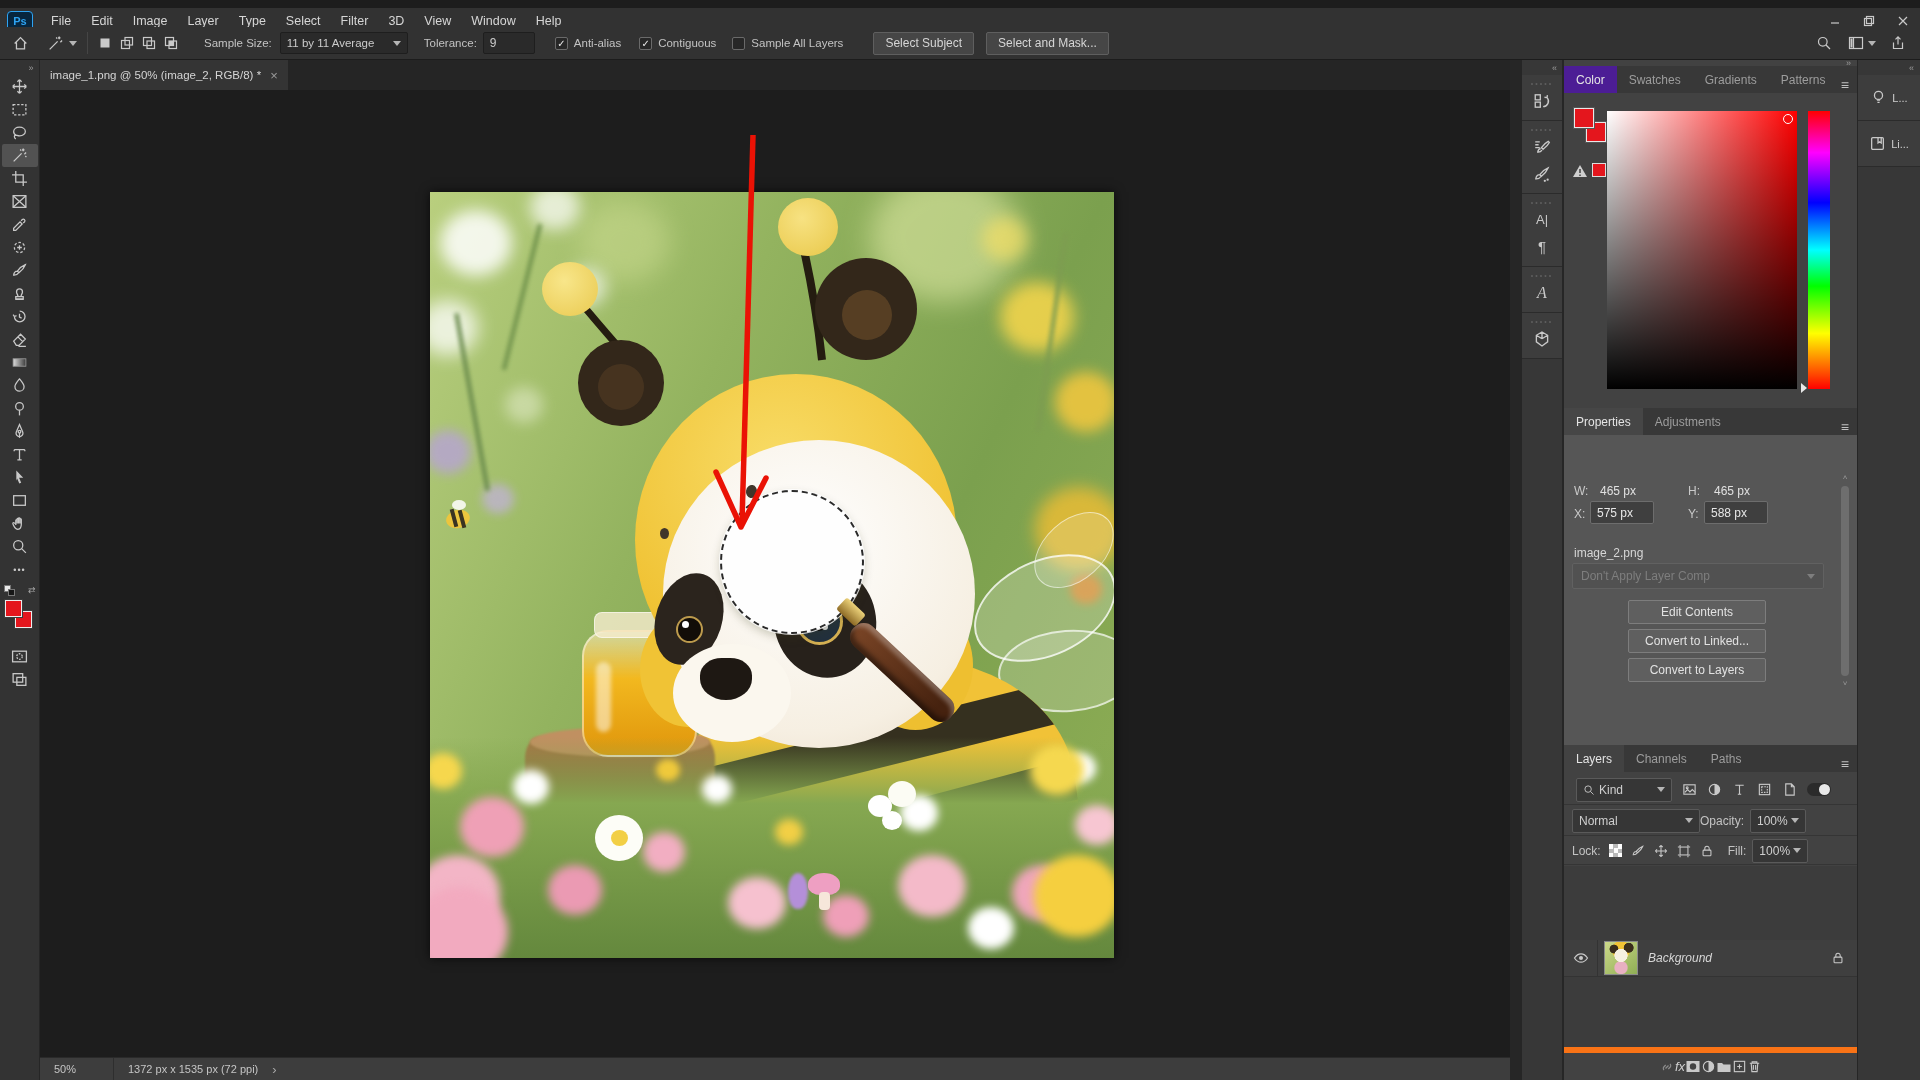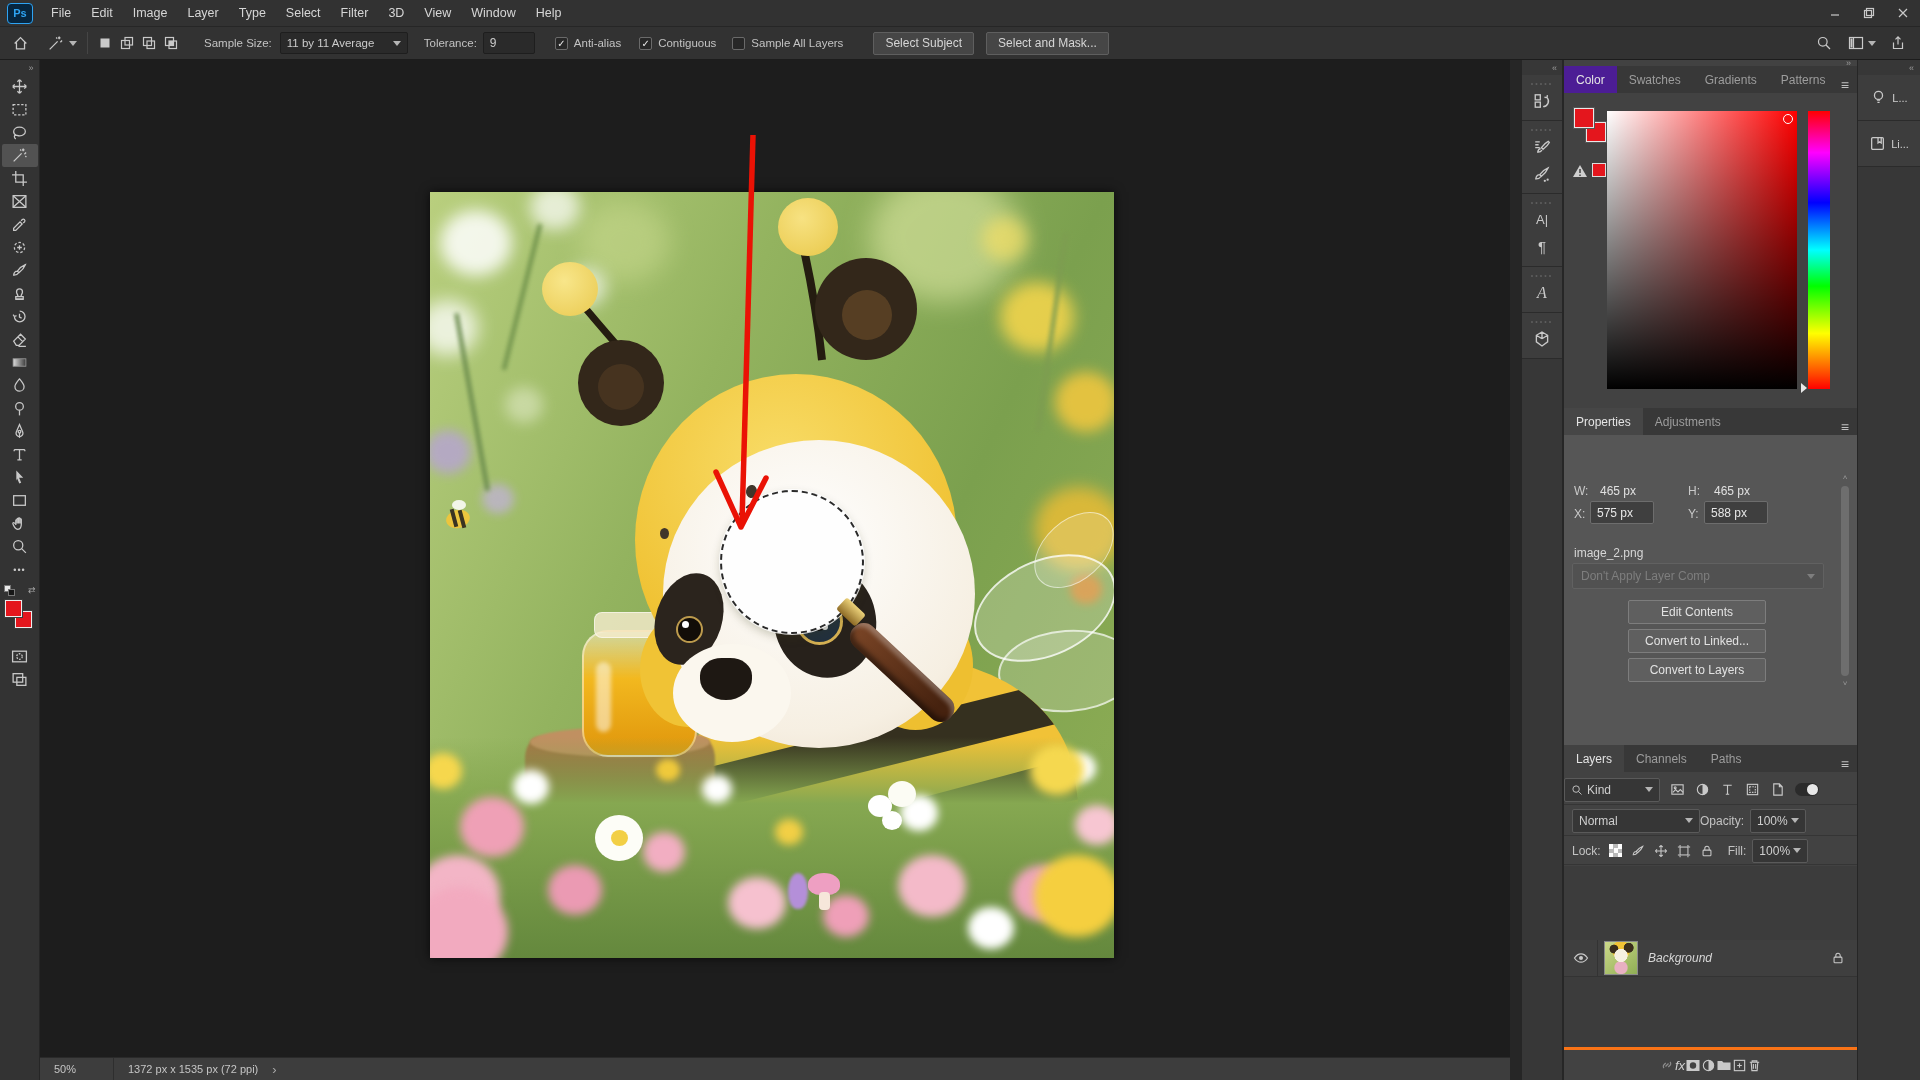--- a/index.html
+++ b/index.html
@@ -4,21 +4,21 @@
 <style>
   *{box-sizing:border-box;margin:0;padding:0}
   html,body{width:1920px;height:1080px;overflow:hidden}
   body{font-family:"Liberation Sans",sans-serif;font-size:12px;color:#cfcfcf;background:#1d1d1d;position:relative}
   .abs{position:absolute}
   .row{display:flex;align-items:center}
   svg{display:block}
   .ic path,.ic rect,.ic circle,.ic line{stroke:#c9c9c9;fill:none;stroke-width:1.2}
   .ic .fl{fill:#c9c9c9;stroke:none}
   
-  .titlebar{left:0;top:0;width:1920px;height:27px;background:#323232;border-bottom:1px solid #262626;display:flex;align-items:center}
+  .titlebar{left:0;top:8px;width:1920px;height:27px;background:#323232;border-bottom:1px solid #262626;display:flex;align-items:center}
   .pslogo{width:26px;height:21px;margin-left:7px;border:1px solid #2ea3f2;border-radius:4px;background:#07263f;color:#2ea3f2;font-size:11px;font-weight:bold;display:flex;align-items:center;justify-content:center}
   .menu{color:#d6d6d6;font-size:12.5px;padding:0 10px;height:27px;display:flex;align-items:center;cursor:default}
   .wctrls{margin-left:auto;display:flex}
   .wbtn{width:34px;height:26px;display:flex;align-items:center;justify-content:center}
   .optionsbar{left:0;top:27px;width:1920px;height:33px;background:#323232;border-bottom:1px solid #1c1c1c;display:flex;align-items:center}
   .vdiv{width:1px;height:22px;background:#454545;margin:0 10px}
   .dd{background:#2a2a2a;border:1px solid #1e1e1e;border-radius:2px;height:22px;display:flex;align-items:center;padding:0 6px;color:#cbcbcb}
   .cv{width:0;height:0;border-left:4px solid transparent;border-right:4px solid transparent;border-top:5px solid #b5b5b5;margin-left:auto}
   .cb{width:13px;height:13px;background:#272727;border:1px solid #6a6a6a;border-radius:2px;display:flex;align-items:center;justify-content:center;font-size:10px;color:#e9e9e9;margin-right:6px}
   .obtn{background:#464646;border:1px solid #5f5f5f;border-radius:2px;height:23px;padding:0 11px;display:flex;align-items:center;color:#d6d6d6}
@@ -329,20 +329,26 @@
     </div>
   <div class="tool">
       <svg class="ic" width="17" height="17" viewBox="0 0 16 16">
         <rect x="2" y="2.5" width="9" height="8"></rect>
         <rect x="5.5" y="6" width="8.5" height="7.5" fill="#333"></rect>
       </svg>
     </div>
 </div>
 
 <div class="abs docarea">
+  <div class="tabbar">
+    <div class="doctab">
+      <span style="white-space:nowrap;overflow:hidden;text-overflow:ellipsis">image_1.png @ 50% (image_2, RGB/8) *</span>
+      <span style="margin-left:9px;color:#9a9a9a;font-size:13px">×</span>
+    </div>
+  </div>
 
   <div class="pasteboard">
 
     <div class="canvas">
 
       <div class="bl" style="left:440px;top:-20px;width:150px;height:130px;background:#e6eeab;opacity:.55;filter:blur(14px)"></div>
       <div class="bl" style="left:150px;top:10px;width:90px;height:80px;background:#cddc92;opacity:.5;filter:blur(12px)"></div>
       <div class="bl" style="left:10px;top:18px;width:72px;height:66px;background:#fff;opacity:.85;filter:blur(8px)"></div>
       <div class="bl" style="left:100px;top:-8px;width:50px;height:46px;background:#fff;opacity:.7;filter:blur(8px)"></div>
       <div class="bl" style="left:-12px;top:108px;width:60px;height:56px;background:#fff;opacity:.75;filter:blur(9px)"></div>
@@ -570,21 +576,21 @@
 
     <div style="position:absolute;left:0;top:685px;width:293px;height:335px;background:#424242">
       <div class="panel-tabs">
         <div class="ptab act" style="background:#424242">Layers</div>
         <div class="ptab">Channels</div>
         <div class="ptab">Paths</div>
         <div class="hamb">≡</div>
       </div>
 
       <div style="position:absolute;left:0;top:30px;width:293px;height:30px;border-bottom:1px solid #353535;display:flex;align-items:center">
-        <div class="lwell" style="width:96px;margin-left:0">
+        <div class="lwell" style="width:96px;margin-left:12px">
           <svg class="ic" width="12" height="12" viewBox="0 0 16 16" style="margin-right:4px">
               <circle cx="6.8" cy="6.8" r="4.3"></circle>
               <path d="M10 10l4 4"></path>
             </svg>
           <span>Kind</span>
             <span class="cv"></span>
         </div>
         <span style="margin-left:10px">
             <svg class="ic" width="15" height="15" viewBox="0 0 16 16">
               <rect x="2" y="3" width="12" height="10"></rect>
@@ -675,21 +681,21 @@
           <span style="margin-left:10px;color:#d6d6d6;font-style:italic">Background</span>
           <span style="margin-left:auto;margin-right:12px">
               <svg class="ic" width="14" height="14" viewBox="0 0 16 16">
                 <rect x="3.5" y="7" width="9" height="6.5" rx="1"></rect>
                 <path d="M5.5 7V5a2.5 2.5 0 015 0v2"></path>
               </svg>
             </span>
         </div>
       </div>
 
-      <div style="position:absolute;left:0;top:302px;width:293px;height:33px;background:#424242;border-top:3px solid #f97316;display:flex;align-items:center;justify-content:center;gap:0">
+      <div style="position:absolute;left:0;top:302px;width:293px;height:33px;background:#424242;border-top:6px solid #f97316;display:flex;align-items:center;justify-content:center;gap:0">
         <span style="opacity:.55">
             <svg class="ic" width="16" height="16" viewBox="0 0 16 16">
               <path d="M6.5 9.5l3-3M5 11a2.3 2.3 0 01 0-3.3l1.7-1.7M11 5a2.3 2.3 0 010 3.3l-1.7 1.7"></path>
             </svg>
           </span>
         <span style="font-style:italic;font-size:13px;color:#cfcfcf">fx</span>
         <span>
             <svg width="16" height="15" viewBox="0 0 16 15">
               <rect x="1.5" y="2" width="13" height="11" fill="#c9c9c9"></rect>
               <circle cx="8" cy="7.5" r="3.2" fill="#424242"></circle>

